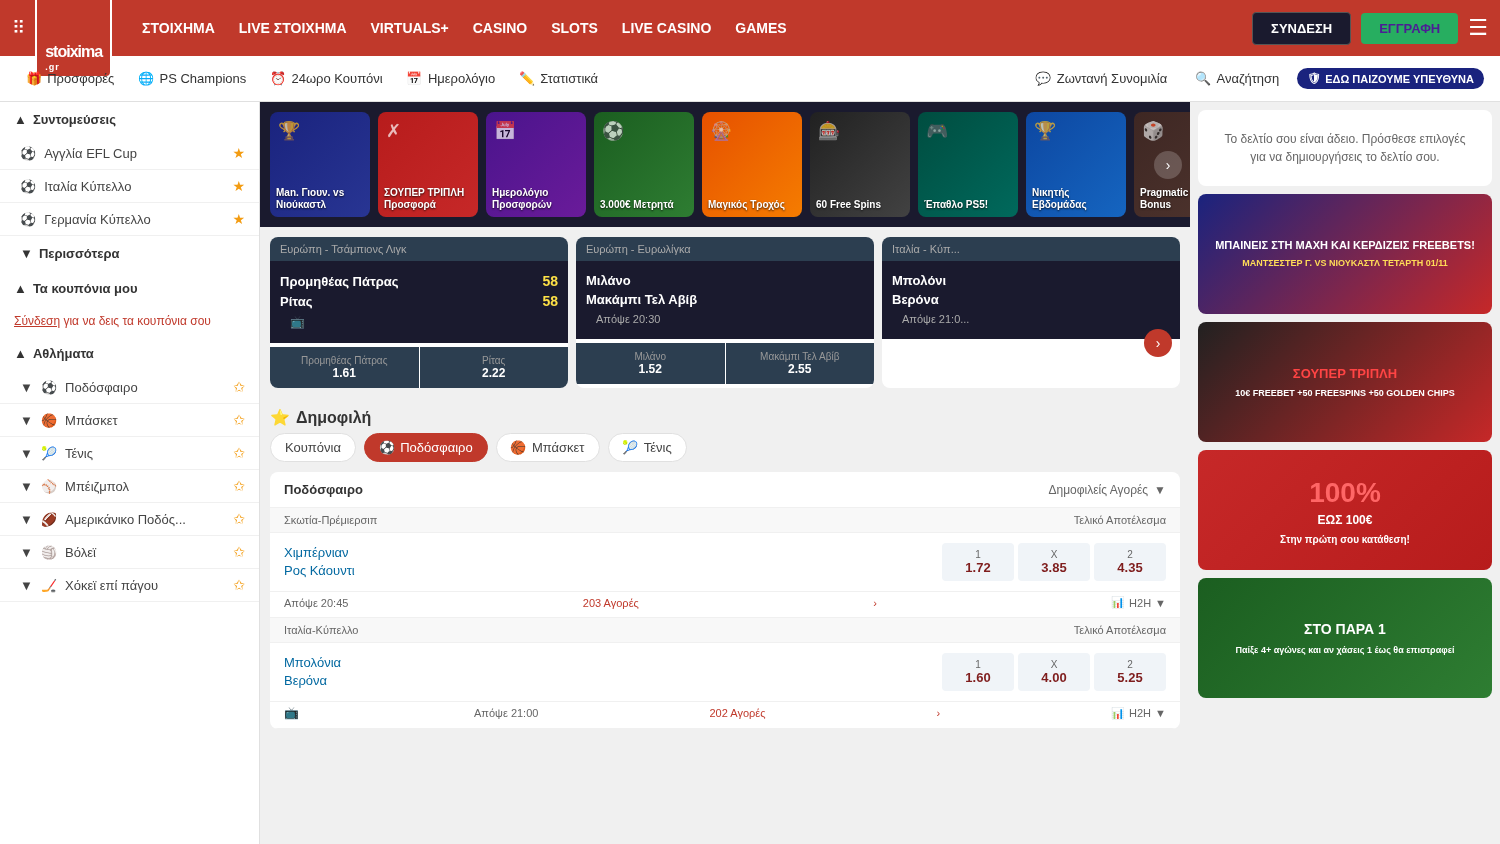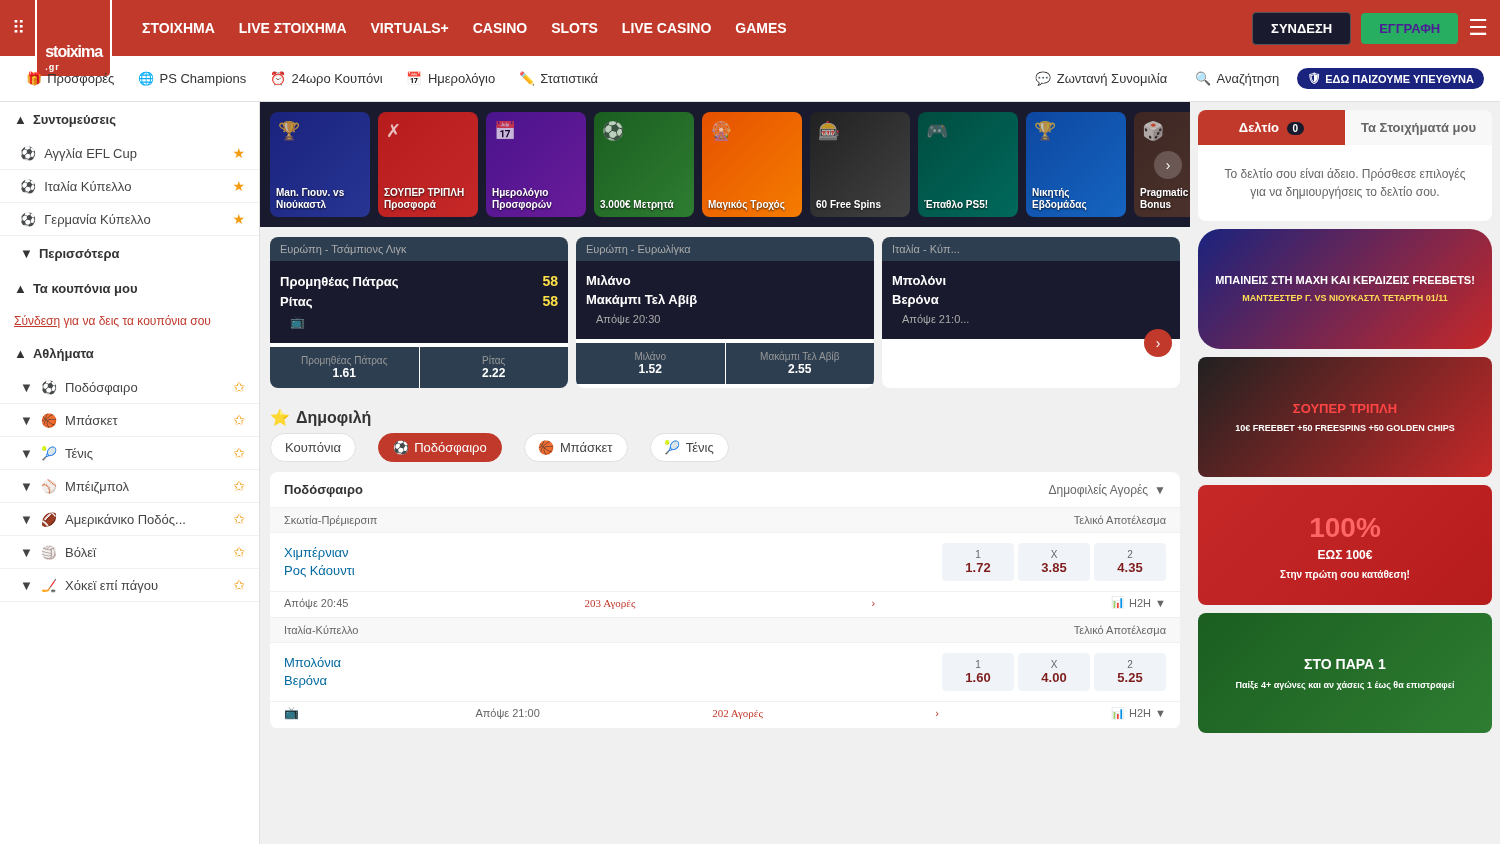--- a/index.html
+++ b/index.html
@@ -325,21 +325,21 @@
     .popular-title {
       font-size: 16px;
       font-weight: bold;
       color: #333;
       display: flex;
       align-items: center;
       gap: 6px;
     }
     .popular-tabs {
       display: flex;
-      gap: 22px;
+      gap: 8px;
       margin-bottom: 10px;
     }
     .popular-tab {
       padding: 6px 14px;
       border-radius: 20px;
       cursor: pointer;
       font-size: 13px;
       border: 1px solid #e0e0e0;
       background: white;
       color: #444;
@@ -412,21 +412,20 @@
       align-items: center;
       justify-content: space-between;
       padding: 4px 14px 8px;
       border-bottom: 1px solid #f0f0f0;
     }
     .match-time { font-size: 11px; color: #666; }
     .more-markets {
       font-size: 11px;
       color: #c0392b;
       cursor: pointer;
-      font-family: Liberation Serif, serif;
     }
     .match-stats-btn {
       display: flex;
       align-items: center;
       gap: 4px;
       font-size: 11px;
       color: #666;
       cursor: pointer;
     }
 
@@ -491,21 +490,21 @@
       display: flex;
       align-items: center;
       justify-content: center;
       color: white;
       font-weight: bold;
       font-size: 15px;
       text-align: center;
       padding: 10px;
       line-height: 1.4;
     }
-    .promo-ps { background: linear-gradient(135deg, #1a237e 0%, #c62828 100%); border-radius: 22px; }
+    .promo-ps { background: linear-gradient(135deg, #1a237e 0%, #c62828 100%); }
     .promo-triple { background: linear-gradient(135deg, #212121 0%, #c62828 100%); }
     .promo-100 { background: linear-gradient(135deg, #c62828 0%, #b71c1c 100%); }
     .promo-para1 { background: linear-gradient(135deg, #1b5e20 0%, #2e7d32 100%); }
 
     
     ::-webkit-scrollbar { width: 6px; height: 6px; }
     ::-webkit-scrollbar-track { background: #f0f0f0; }
     ::-webkit-scrollbar-thumb { background: #ccc; border-radius: 3px; }
   </style>
 </head>
@@ -908,29 +907,20 @@
             <span>▼</span>
           </div>
         </div>
       </div>
     </div>
   </div>
 
   <div class="right-panel">
 
     <div class="betslip-card">
-      <div class="betslip-tabs">
-        <div class="betslip-tab active">
-          <span>Δελτίο</span>
-          <span class="betslip-badge">0</span>
-        </div>
-        <div class="betslip-tab">
-          <span>Τα Στοιχήματά μου</span>
-        </div>
-      </div>
       <div class="betslip-empty">
         <span>Το δελτίο σου είναι άδειο. Πρόσθεσε επιλογές για να δημιουργήσεις το δελτίο σου.</span>
       </div>
     </div>
 
     <div class="promo-card">
       <div class="promo-img-placeholder promo-ps">
         <div>
           <div style="font-size:11px;margin-bottom:4px;">ΜΠΑΙΝΕΙΣ ΣΤΗ ΜΑΧΗ ΚΑΙ ΚΕΡΔΙΖΕΙΣ FREEBETS!</div>
           <div style="font-size:9px;color:#ffdd57;">ΜΑΝΤΣΕΣΤΕΡ Γ. VS ΝΙΟΥΚΑΣΤΛ ΤΕΤΑΡΤΗ 01/11</div>

